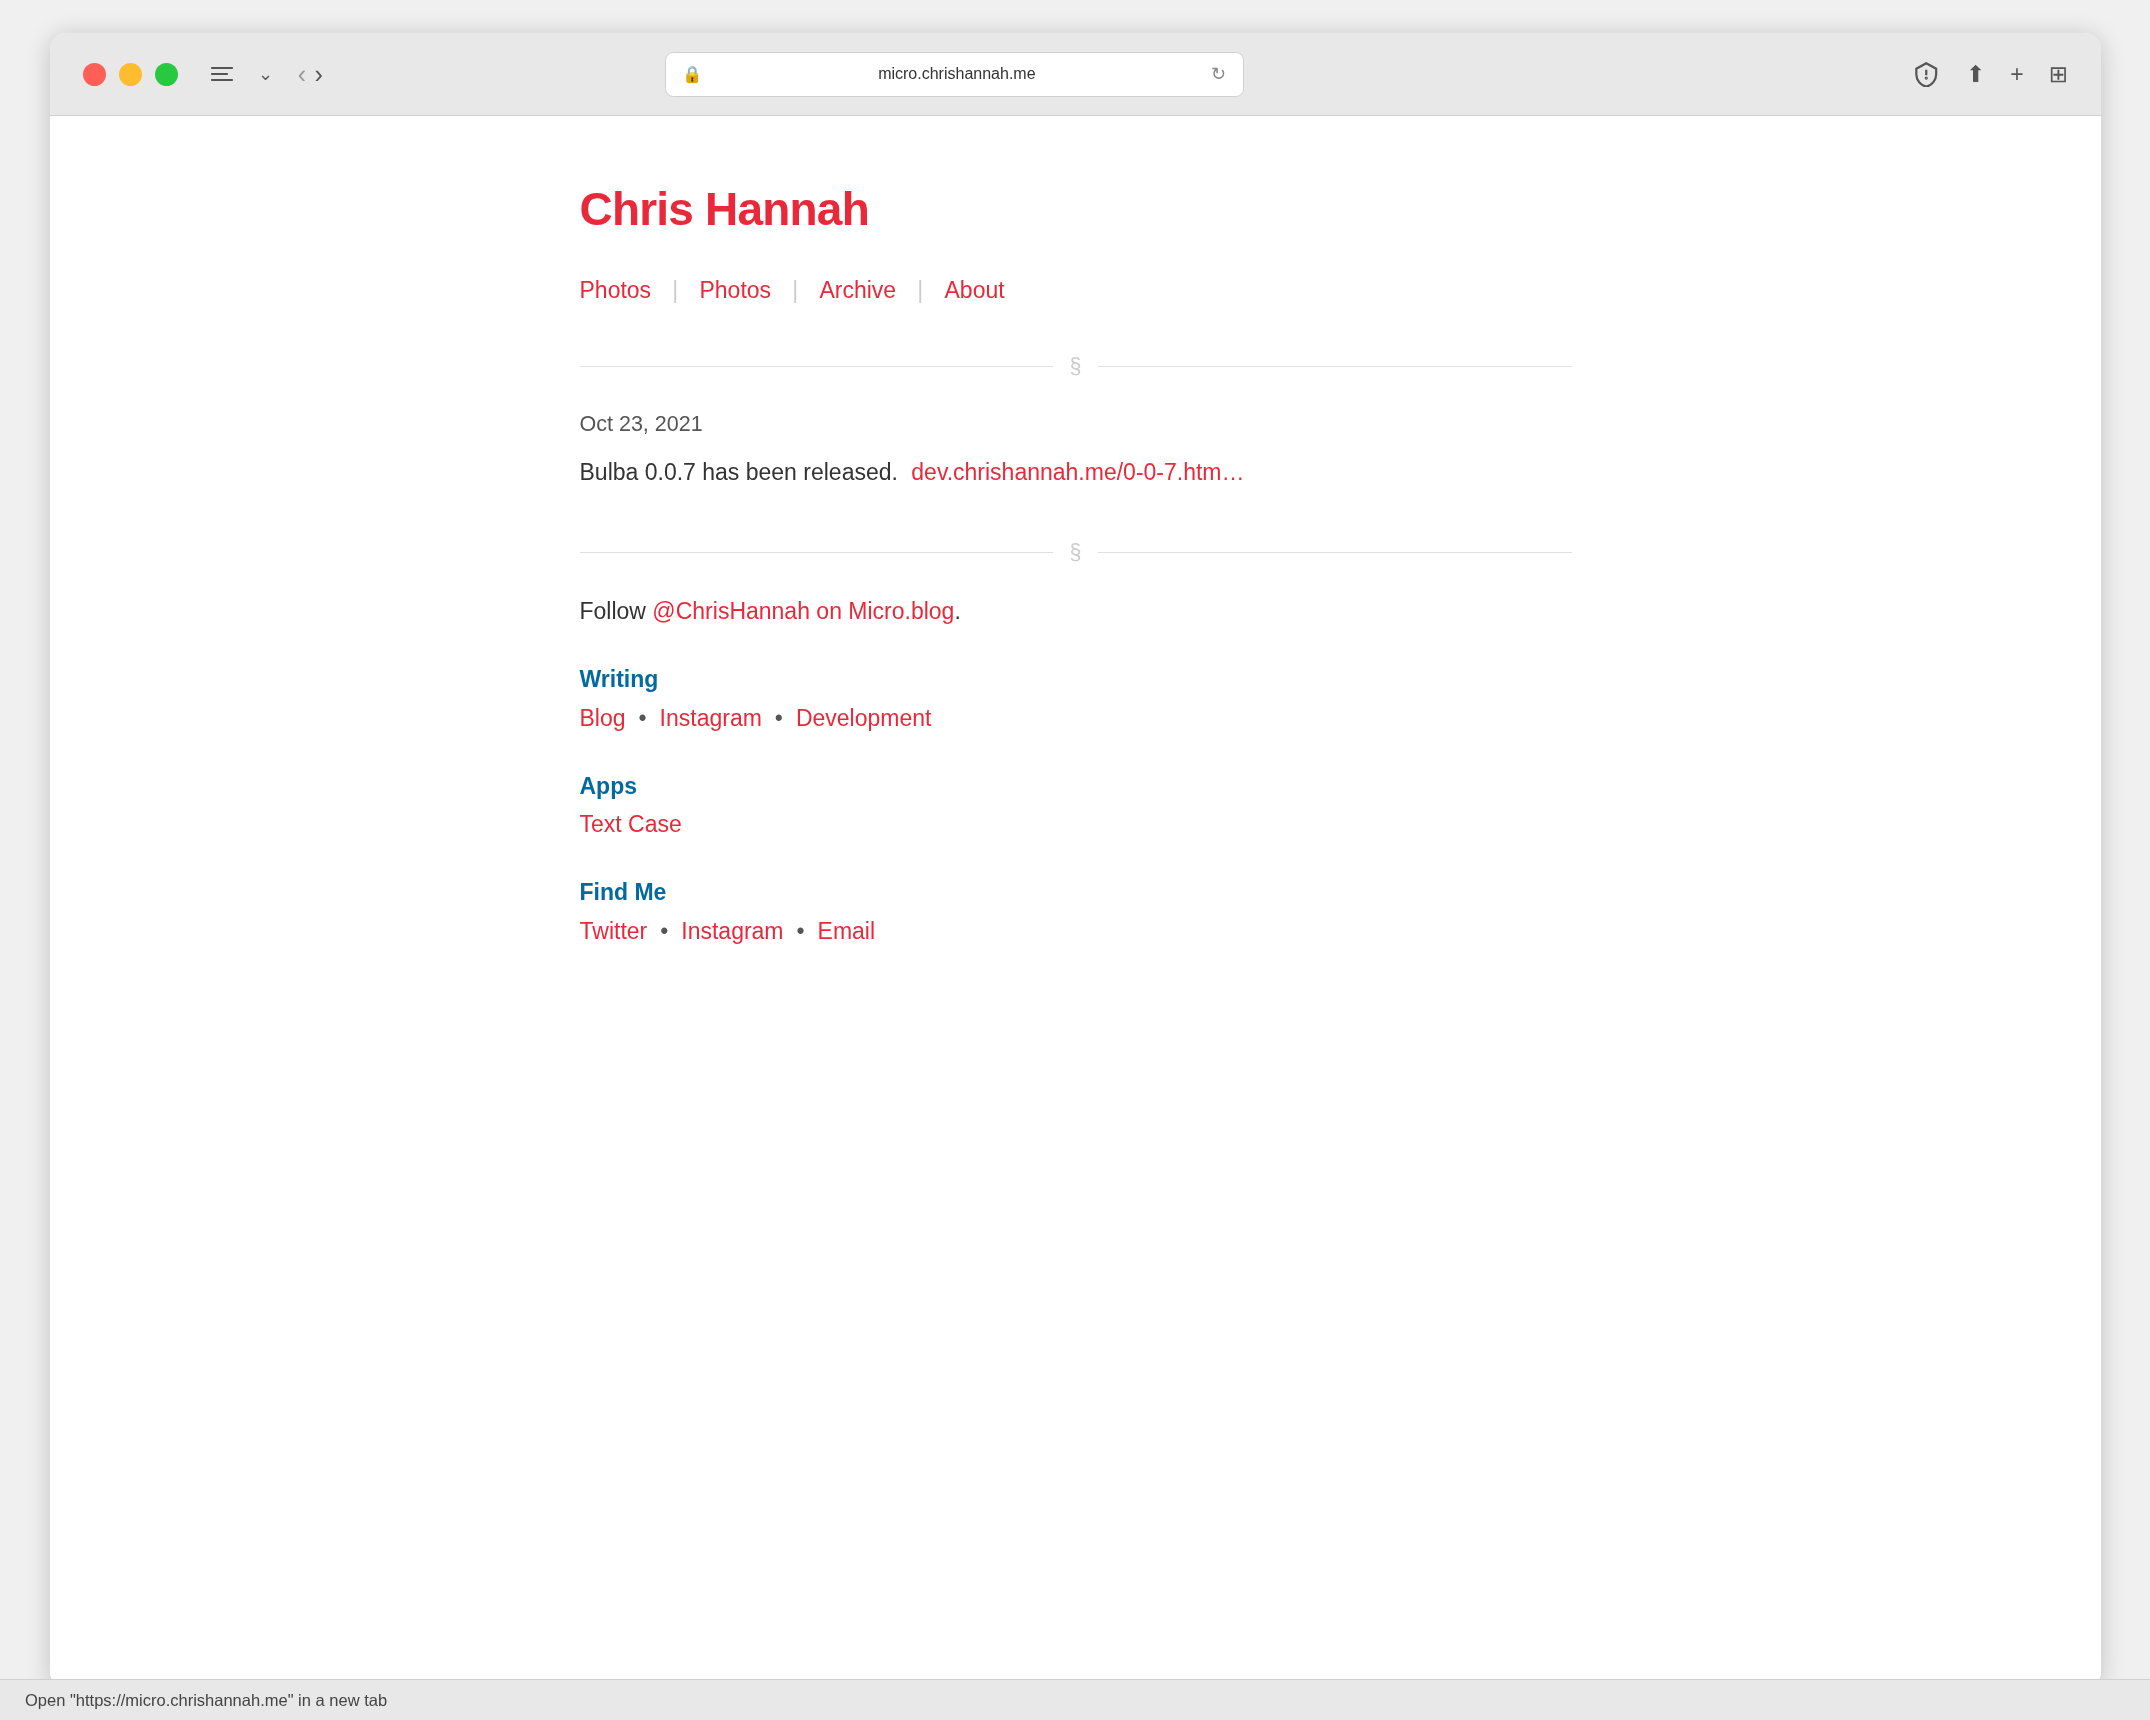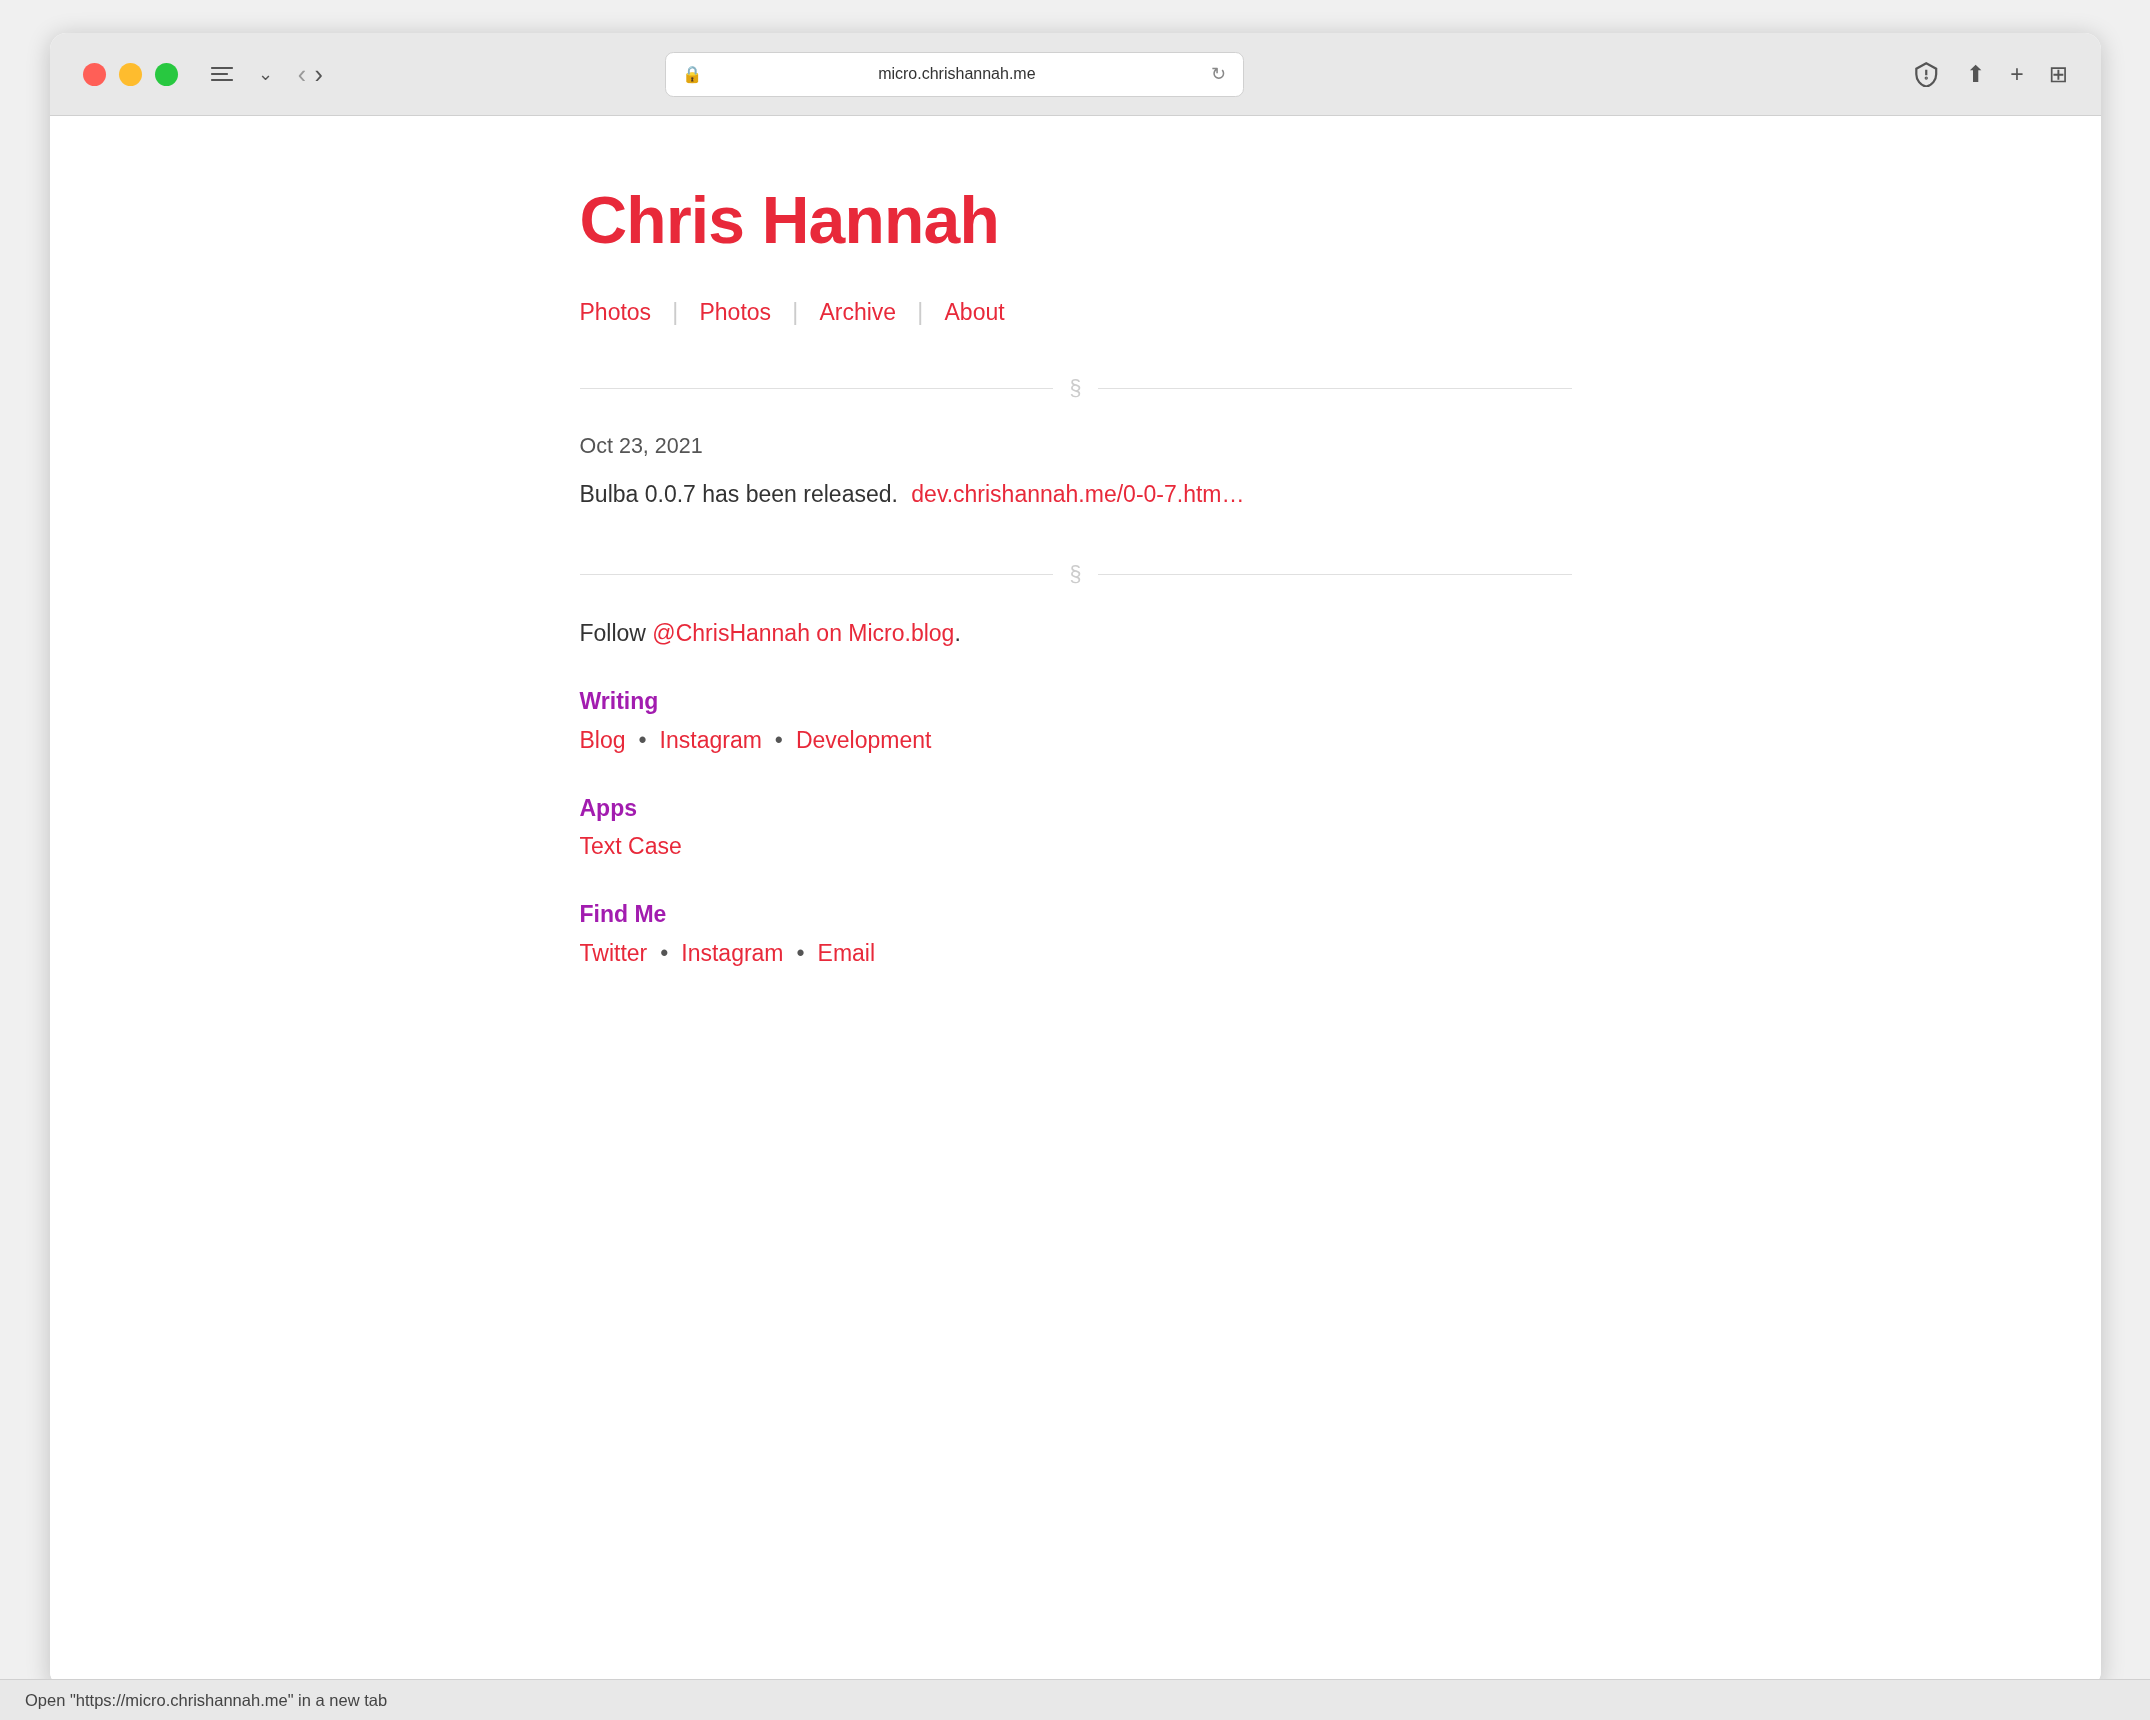--- a/index.html
+++ b/index.html
@@ -165,21 +165,21 @@
       min-height: 1572px;
     }
 
     .content-container {
       max-width: 1092px;
       margin: 0 auto;
       padding: 0 50px;
     }
 
     .site-title {
-      font-size: 66px;
+      font-size: 46px;
       font-weight: 700;
       color: #e8293a;
       margin-bottom: 41px;
       letter-spacing: -0.8px;
     }
 
     .nav-links {
       display: flex;
       gap: 8px;
       margin-bottom: 50px;
@@ -246,21 +246,21 @@
       text-decoration: none;
     }
 
     .sidebar-section {
       margin-bottom: 41px;
     }
 
     .sidebar-section-title {
       font-size: 23px;
       font-weight: 700;
-      color: #a21caf;
+      color: #0369a1;
       margin-bottom: 11.6px;
     }
 
     .sidebar-links {
       font-size: 23px;
       color: #333333;
     }
 
     .sidebar-links a {
       color: #e8293a;

